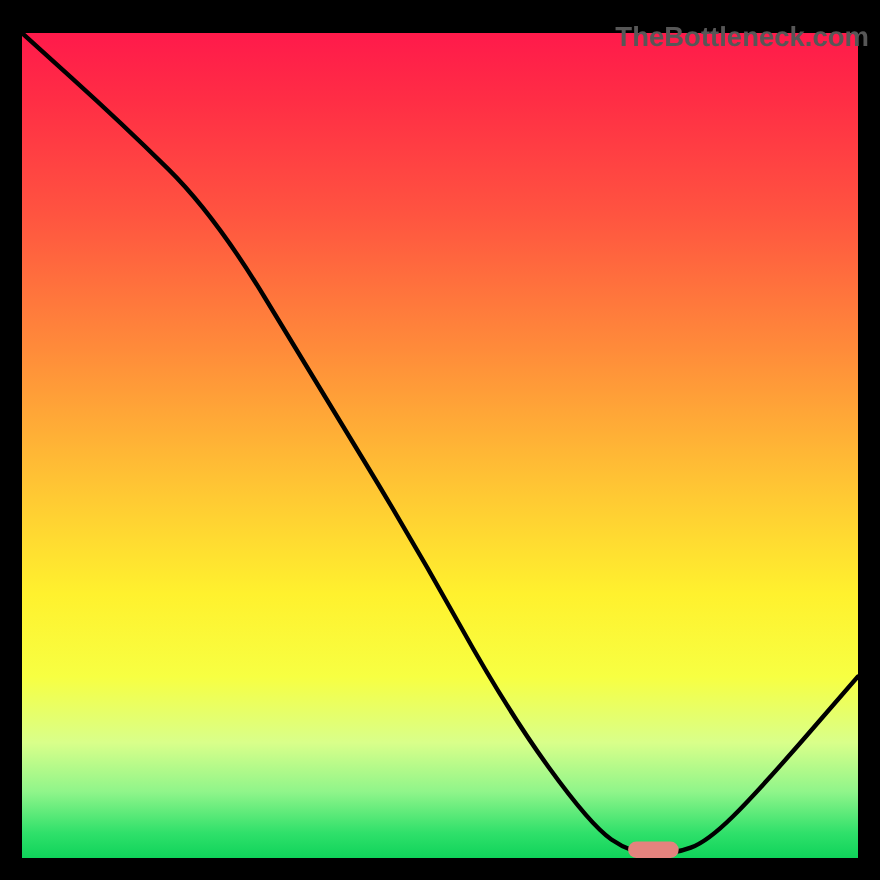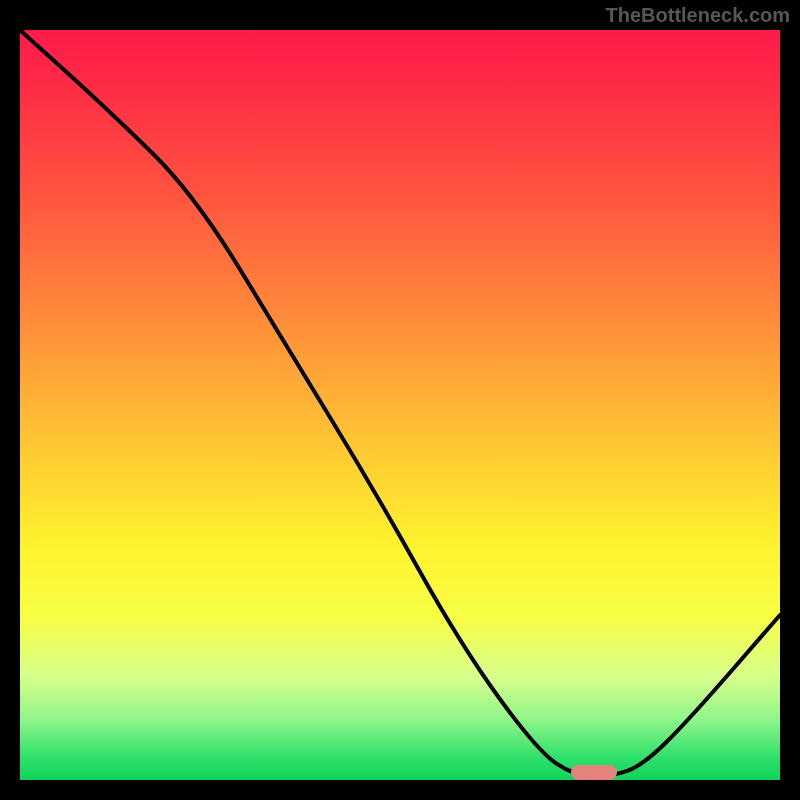--- a/index.html
+++ b/index.html
@@ -12,24 +12,24 @@
     font-family: Arial, Helvetica, sans-serif;
   }
   .frame {
     position: relative;
     width: 800px;
     height: 800px;
     background: #000;
   }
   .watermark {
     position: absolute;
-    top: 4px;
+    top: 20px;
     right: 10px;
     color: #575757;
-    font-size: 20px;
+    font-size: 25px;
     font-weight: 600;
     z-index: 50;
   }
   .plot {
     position: absolute;
     left: 20px;
     top: 30px;
     width: 760px;
     height: 750px;
     

